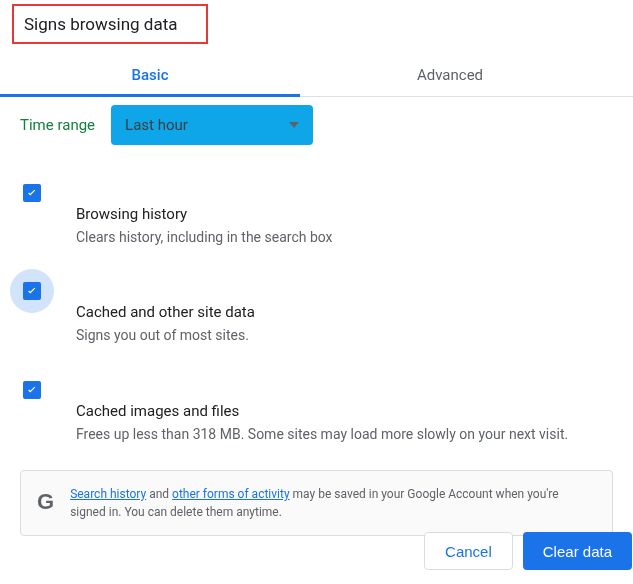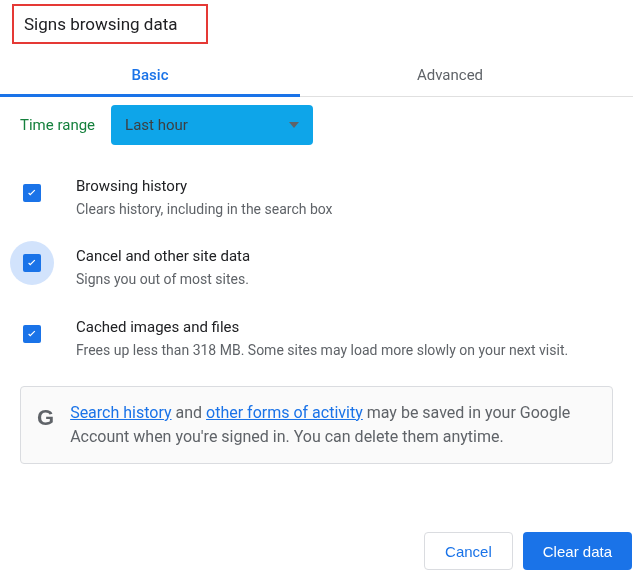--- a/index.html
+++ b/index.html
@@ -109,21 +109,21 @@
   .cb {
     width: 18px; height: 18px;
     background: #1a73e8;
     border-radius: 2px;
     display: flex;
     align-items: center;
     justify-content: center;
     cursor: pointer;
   }
   .cb svg { width: 14px; height: 14px; }
-  .opt-text { flex: 1; padding-top: 2px; }
+  .opt-text { flex: 1; padding-top: 2px; margin-top: 28px; }
   .opt-title { font-size: 15px; color: #202124; margin-bottom: 4px; }
   .opt-desc { font-size: 14px; color: #5f6368; line-height: 1.45; }
   .notice {
     border: 1px solid #dadce0;
     border-radius: 4px;
     background: #fafafa;
     padding: 14px 16px;
     display: flex;
     align-items: flex-start;
     gap: 16px;
@@ -131,21 +131,21 @@
   }
   .g-logo {
     font-family: 'Product Sans', Arial, sans-serif;
     font-size: 22px;
     font-weight: 600;
     color: #5f6368;
     line-height: 1;
     padding-top: 6px;
   }
   .notice-text {
-    font-size: 16px;
+    font-size: 12px;
     color: #5f6368;
     line-height: 1.5;
   }
   .notice-text .link {
     color: #1a73e8;
     text-decoration: underline;
     cursor: pointer;
   }
   .footer {
     position: absolute;
@@ -217,21 +217,21 @@
 
   <div class="opt">
     <div class="cb-wrap halo">
       <div class="cb">
         <svg viewBox="0 0 24 24">
             <path fill="#fff" d="M9 16.2l-3.5-3.5 1.4-1.4L9 13.4l7.1-7.1 1.4 1.4z"></path>
           </svg>
       </div>
     </div>
     <div class="opt-text">
-      <div class="opt-title">Cancel and other site data</div>
+      <div class="opt-title">Cached and other site data</div>
       <div class="opt-desc">Signs you out of most sites.</div>
     </div>
   </div>
 
   <div class="opt">
     <div class="cb-wrap">
       <div class="cb">
         <svg viewBox="0 0 24 24">
             <path fill="#fff" d="M9 16.2l-3.5-3.5 1.4-1.4L9 13.4l7.1-7.1 1.4 1.4z"></path>
           </svg>

